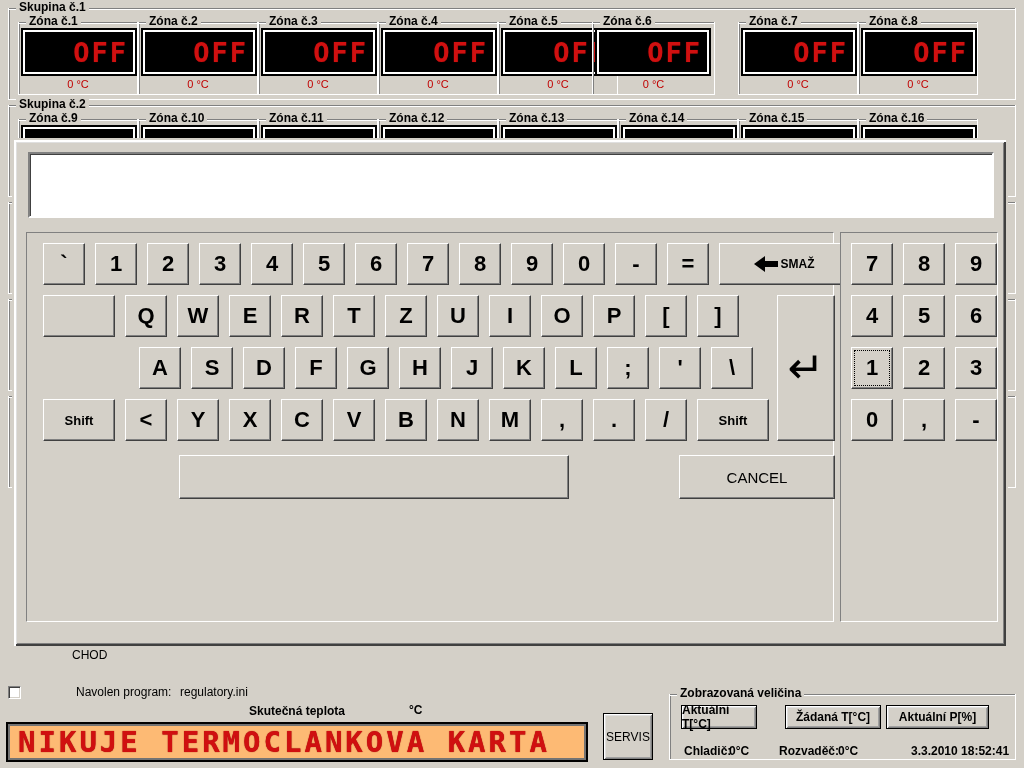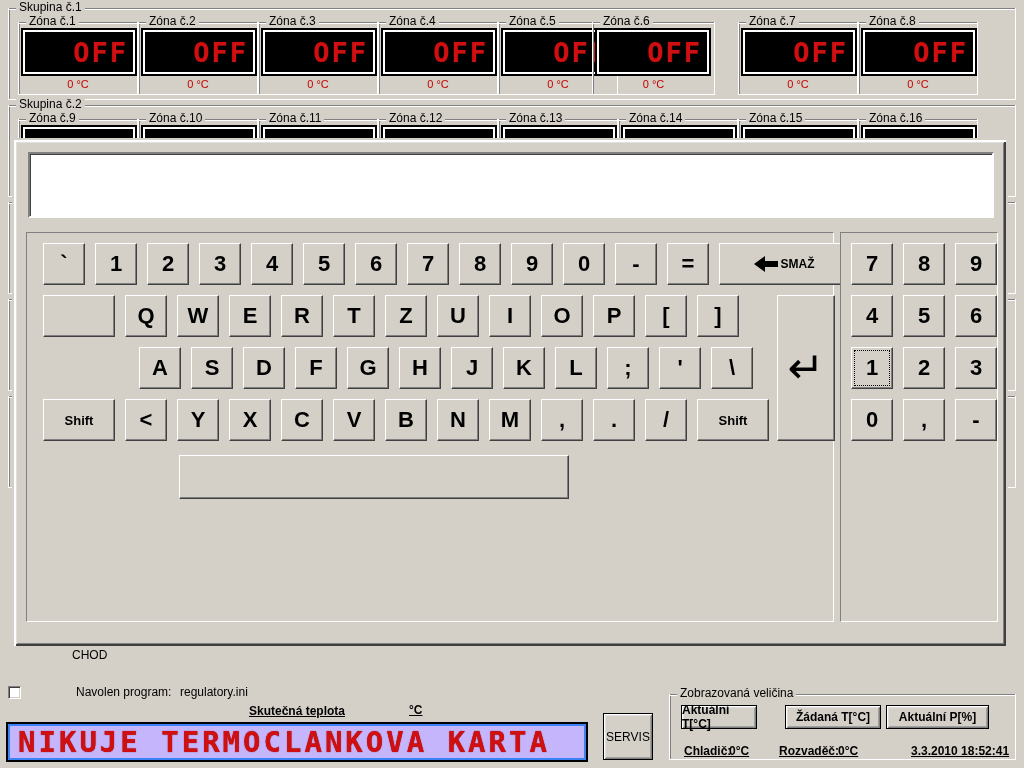--- a/index.html
+++ b/index.html
@@ -21,21 +21,21 @@
     box-shadow: inset 1px 1px 0 #808080;
     border-top: none;
   }
   .group > .gline {
     position: absolute; left: 0; right: 0; top: 0; height: 1px;
     background: #808080; box-shadow: 0 1px 0 #ffffff;
   }
   .group > .glabel {
     position: absolute; top: -8px; left: 7px;
     background: #d4d0c8; padding: 0 3px;
-    font-size: 12px; font-weight: normal; color: #000;
+    font-size: 12px; font-weight: bold; color: #000;
     white-space: nowrap; line-height: 14px;
   }
   .zone-inner {
     position: absolute; left: 4px; top: 8px;
     width: 112px; height: 44px;
     background: #000;
     border: 2px solid #ffffff;
     box-shadow: 0 0 0 2px #000;
     overflow: hidden;
   }
@@ -60,26 +60,26 @@
     position: absolute;
     width: 13px; height: 13px;
     background: #fff;
     border-top: 1px solid #808080;
     border-left: 1px solid #808080;
     border-right: 1px solid #ffffff;
     border-bottom: 1px solid #ffffff;
     box-shadow: inset 1px 1px 0 #404040, inset -1px -1px 0 #d4d0c8;
   }
   .lbl { position: absolute; font-size: 12px; white-space: nowrap; }
-  .lbl.b { font-weight: bold; text-decoration: underline; }
+  .lbl.b { font-weight: bold; }
 
   .bigled {
     position: absolute;
-    background: #c4b5fd;
-    border: 2px solid #3b82f6;
+    background: #fdba74;
+    border: 2px solid #737373;
     box-shadow: 0 0 0 2px #000;
     overflow: hidden;
   }
   .bigled-text {
     position: absolute; left: 8px; top: 50%;
     transform: translateY(-50%);
     font-family: "DejaVu Sans Mono", monospace;
     font-size: 29px; font-weight: bold;
     color: #d01010; letter-spacing: 3px;
     white-space: nowrap;
@@ -589,20 +589,21 @@
         <div class="key" style="left:254px; top:166px; width:42px; height:42px;">C</div>
         <div class="key" style="left:306px; top:166px; width:42px; height:42px;">V</div>
         <div class="key" style="left:358px; top:166px; width:42px; height:42px;">B</div>
         <div class="key" style="left:410px; top:166px; width:42px; height:42px;">N</div>
         <div class="key" style="left:462px; top:166px; width:42px; height:42px;">M</div>
         <div class="key" style="left:514px; top:166px; width:42px; height:42px;">,</div>
         <div class="key" style="left:566px; top:166px; width:42px; height:42px;">.</div>
         <div class="key" style="left:618px; top:166px; width:42px; height:42px;">/</div>
         <div class="key small" style="left:670px; top:166px; width:72px; height:42px;">Shift</div>
         <div class="key" style="left:152px; top:222px; width:390px; height:44px;"></div>
+        <div class="key cancel" style="left:652px; top:222px; width:156px; height:44px;">CANCEL</div>
       </div>
       <div class="kpanel" style="left:826px; top:92px; width:158px; height:390px;">
         <div class="key" style="left:10px; top:10px; width:42px; height:42px;">7</div>
         <div class="key" style="left:62px; top:10px; width:42px; height:42px;">8</div>
         <div class="key" style="left:114px; top:10px; width:42px; height:42px;">9</div>
         <div class="key" style="left:10px; top:62px; width:42px; height:42px;">4</div>
         <div class="key" style="left:62px; top:62px; width:42px; height:42px;">5</div>
         <div class="key" style="left:114px; top:62px; width:42px; height:42px;">6</div>
         <div class="key focus" style="left:10px; top:114px; width:42px; height:42px;">1</div>
         <div class="key" style="left:62px; top:114px; width:42px; height:42px;">2</div>

